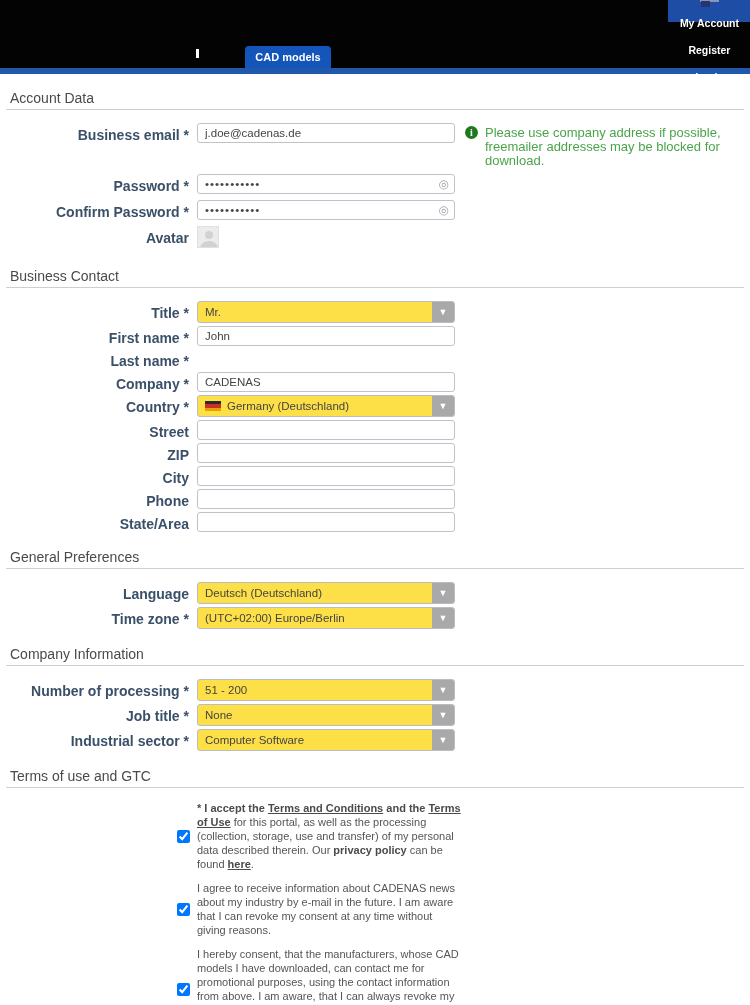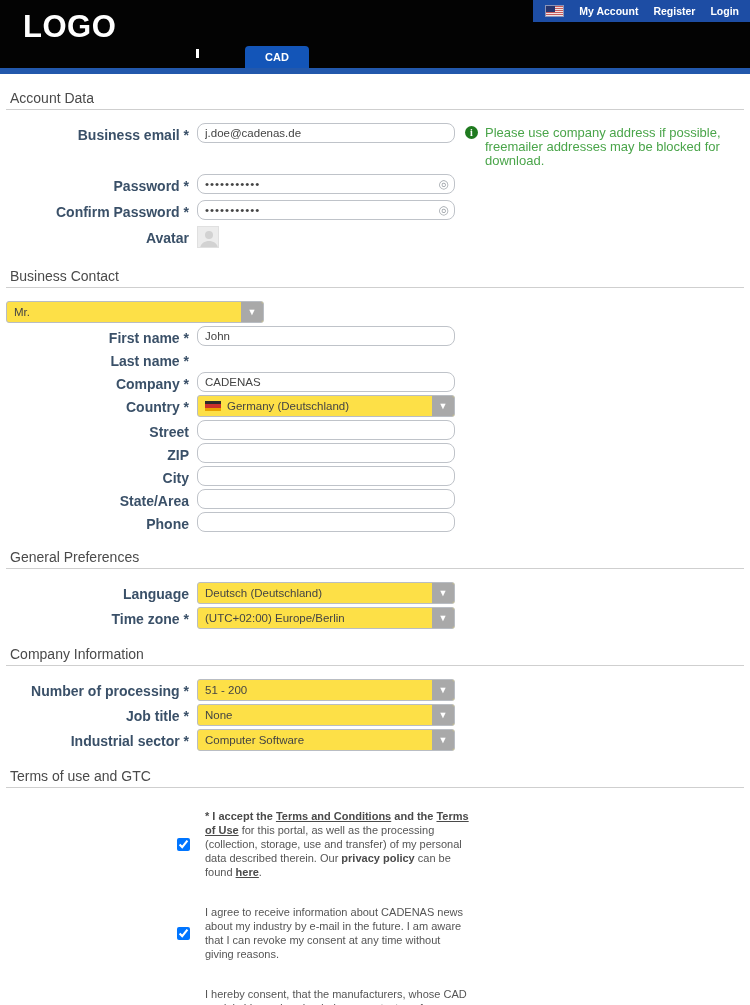--- a/index.html
+++ b/index.html
@@ -8,48 +8,48 @@
     width:750px; height:1005px; overflow:hidden;
     background:#fff;
     font-family:"Liberation Sans", sans-serif;
     color:#555;
   }
   
   .header { position:relative; background:#030303; height:68px; }
   .logo { color:#fff; font-size:31px; font-weight:bold; padding:9px 0 0 23px; letter-spacing:0.5px; }
   .topnav {
     position:absolute; top:0; right:0; height:22px; background:#1d4da4;
-    display:flex; align-items:center; padding:0 11px 0 12px; gap:15px;
+    display:flex; align-items:center; padding:0 11px 0 12px; gap:15px;flex-direction:column;
   }
   .topnav .navlink { color:#fff; font-size:10.5px; font-weight:bold; cursor:pointer; white-space:nowrap; }
   .flag-us { width:19px; height:12px; position:relative; border:1px solid #8a93b8;
     background:repeating-linear-gradient(180deg,#c85b5b 0 1px,#efe3e3 1px 2px); }
   .flag-us:before { content:""; position:absolute; left:0; top:0; width:9px; height:6px; background:#27356e; }
   .tab-marker { position:absolute; left:196px; bottom:10px; width:3px; height:9px; background:#fff; }
   .tab {
-    position:absolute; left:245px; bottom:0; width:64px; height:22px;
+    position:absolute; left:245px; bottom:0; width:86px; height:22px;
     background:#1355b8; border-radius:4px 4px 0 0;
     color:#fff; font-size:11px; font-weight:bold; text-align:center; line-height:22px; cursor:pointer;
   }
   .blue-strip { height:6px; background:#2258ac; }
 
   
   .content { padding:2px 6px 0 6px; }
   .section-title { font-size:14px; color:#4a4a4a; margin:0 0 3px 4px; padding-top:14px; }
   .rule { border:none; border-top:1px solid #cfcfcf; margin:0; }
   .section-body { padding-top:13px; }
 
   .form-row { display:flex; align-items:flex-start; margin-bottom:6px; }
   .form-row.tight { margin-bottom:3px; }
   .flabel {
     width:191px; text-align:right; padding:4px 8px 0 0;
     font-size:14px; font-weight:bold; color:#3a5068; flex:none;
   }
   .tinput {
-    width:258px; height:20px; border:1px solid #bfc3c9; border-radius:8px;
+    width:258px; height:20px; border:1px solid #bfc3c9; border-radius:3px;
     font-family:"Liberation Sans",sans-serif; font-size:11.5px; color:#444; padding:0 7px; outline:none;
   }
   .pw-wrap { position:relative; width:258px; }
   .pw-wrap .tinput { width:258px; letter-spacing:1px; }
   .eye { position:absolute; right:6px; top:3px; font-size:12px; color:#9aa0a6; cursor:pointer; line-height:14px; }
   .avatar-box { width:22px; height:22px; background:#ececec; border:1px solid #e0e0e0; overflow:hidden; }
 
   .fselect {
     position:relative; width:258px; height:22px; border:1px solid #b9bdc3; border-radius:3px;
     background:#fde047; display:flex; align-items:center; padding:0 28px 0 7px;
@@ -70,29 +70,28 @@
   .info-icon {
     width:13px; height:13px; border-radius:50%; background:#1f7a1f; color:#fff;
     font-size:10px; font-weight:bold; text-align:center; line-height:13px; flex:none; font-family:"Liberation Serif",serif;
   }
   .note-text { color:#4aa54a; font-size:13px; line-height:14px; width:252px; }
 
   
   .terms-row { display:flex; align-items:center; margin-bottom:10px; }
   .cb-col { width:191px; flex:none; display:flex; justify-content:flex-end; padding-right:7px; }
   .cb-col input { width:13px; height:13px; margin:0; cursor:pointer; }
-  .tpara { width:264px; font-size:11px; line-height:14px; color:#555; margin:8px; }
+  .tpara { width:264px; font-size:11px; line-height:14px; color:#555; margin:0; }
   .tpara b { color:#4a4a4a; }
   .tlink { color:#4a4a4a; font-weight:bold; text-decoration:underline; cursor:pointer; }
 </style>
 </head>
 <body>
 
 <div class="header">
-  <div class="logo">LOGO</div>
   <div class="topnav">
     <span class="flag-us"></span>
     <span class="navlink">My Account</span>
     <span class="navlink">Register</span>
     <span class="navlink">Login</span>
   </div>
   <span class="tab-marker"></span>
   <div class="tab">CAD models</div>
 </div>
 <div class="blue-strip"></div>
@@ -132,20 +131,21 @@
           <path d="M2 22c0-5 4-8 9-8s9 3 9 8z" fill="#d2d2d2"></path>
         </svg>
       </div>
     </div>
   </div>
 
   <div class="section-title">Business Contact</div>
   <hr class="rule">
   <div class="section-body">
     <div class="form-row tight">
+      <div class="flabel">Title *</div>
       <div class="fselect">
         <span>Mr.</span>
         <span class="arrow">▼</span>
       </div>
     </div>
     <div class="form-row tight">
       <div class="flabel">First name *</div>
       <input class="tinput" type="text" value="John" style="">
     </div>
     <div class="form-row tight">
@@ -173,25 +173,25 @@
     </div>
     <div class="form-row tight">
       <div class="flabel">ZIP</div>
       <input class="tinput" type="text" value="" style="">
     </div>
     <div class="form-row tight">
       <div class="flabel">City</div>
       <input class="tinput" type="text" value="" style="">
     </div>
     <div class="form-row tight">
+      <div class="flabel">Phone</div>
+      <input class="tinput" type="text" value="" style="">
+    </div>
+    <div class="form-row tight">
       <div class="flabel">State/Area</div>
-      <input class="tinput" type="text" value="" style="">
-    </div>
-    <div class="form-row tight">
-      <div class="flabel">Phone</div>
       <input class="tinput" type="text" value="" style="">
     </div>
   </div>
 
   <div class="section-title">General Preferences</div>
   <hr class="rule">
   <div class="section-body">
     <div class="form-row tight">
       <div class="flabel">Language</div>
       <div class="fselect">

